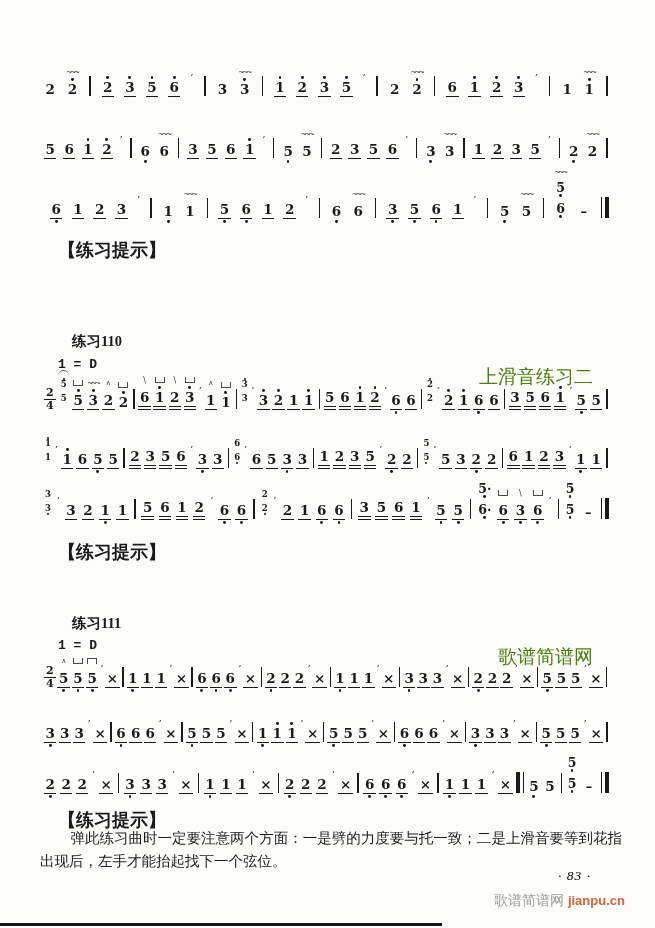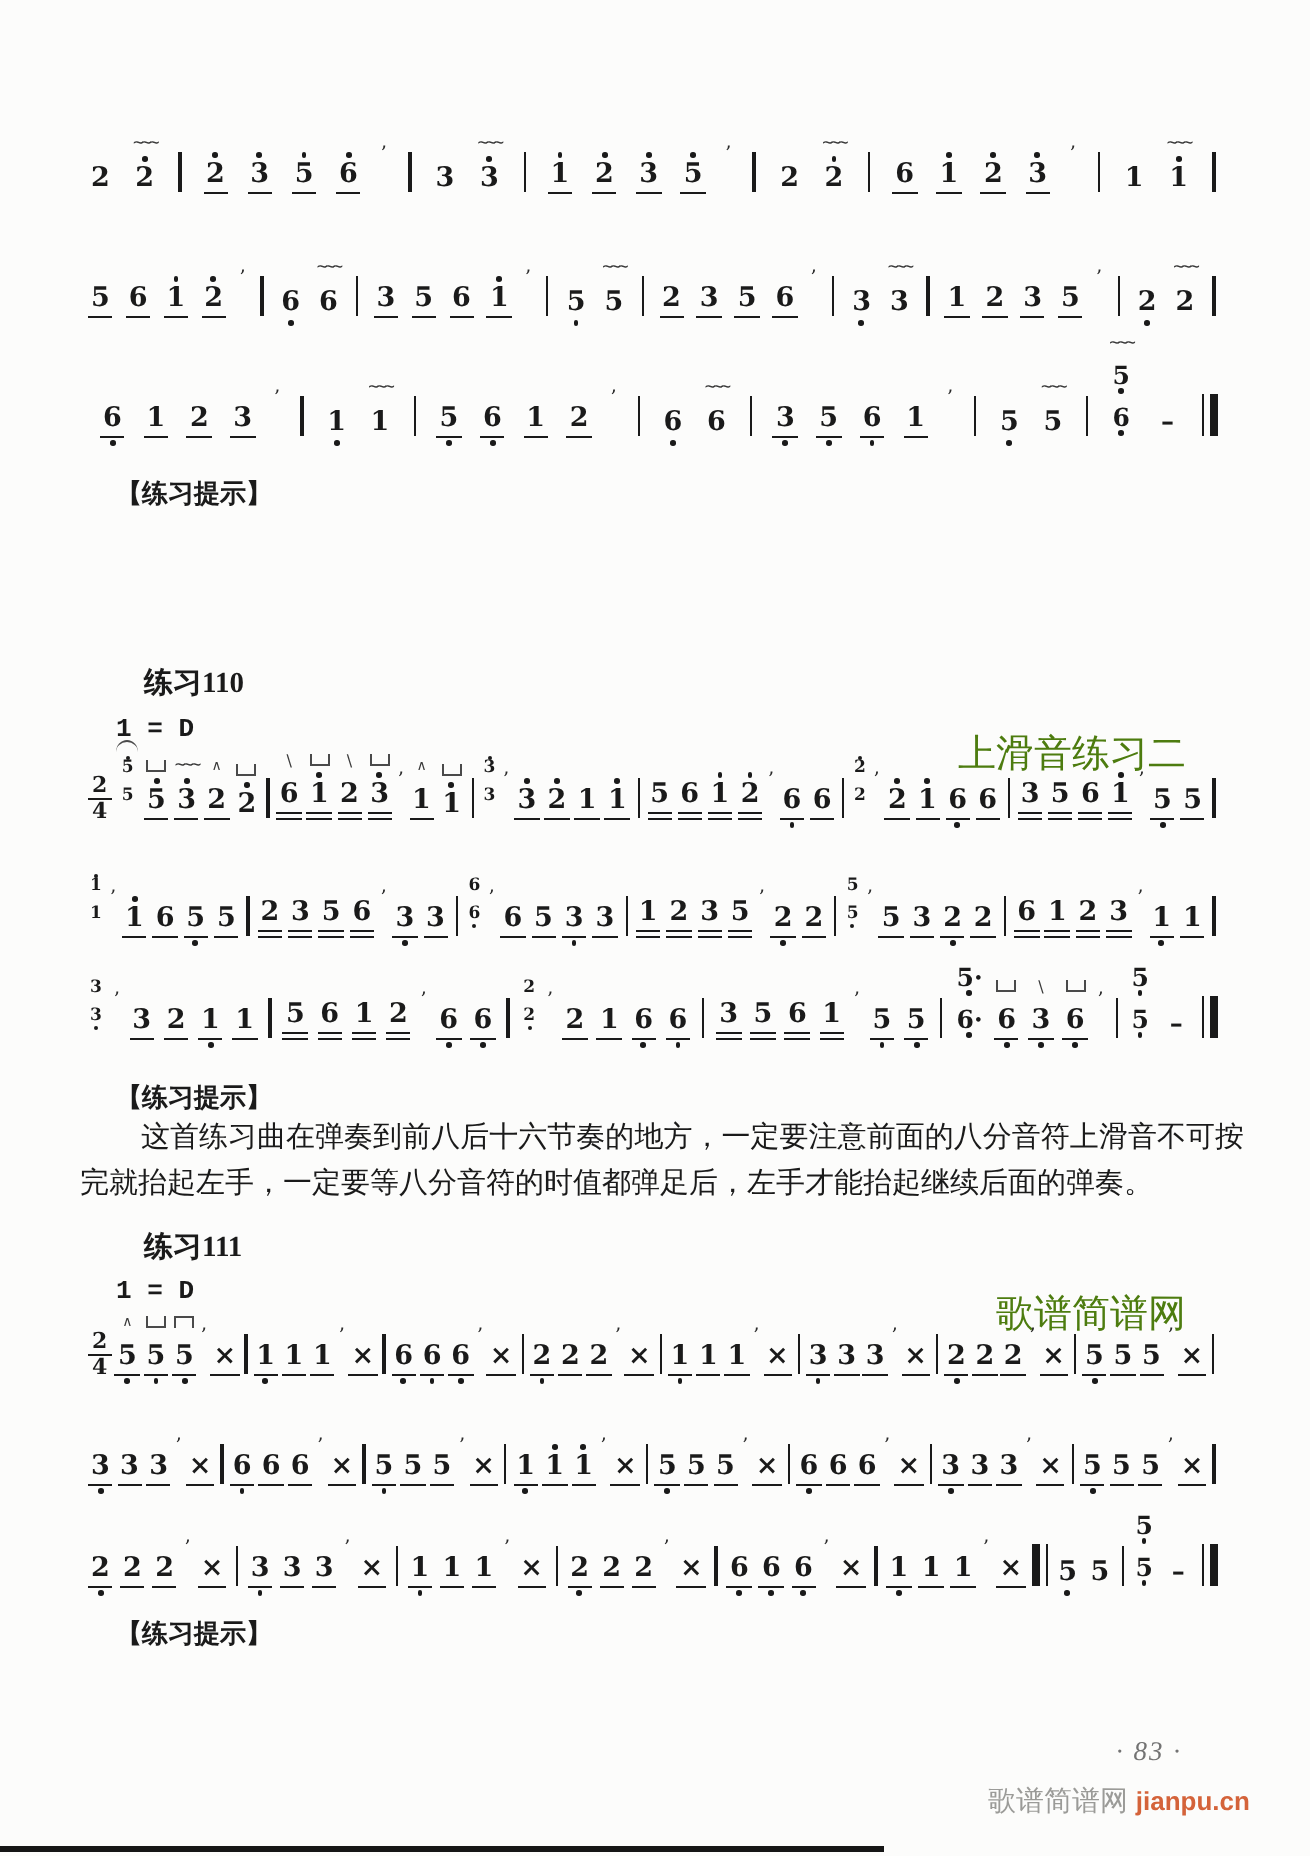--- a/index.html
+++ b/index.html
@@ -32,26 +32,26 @@
   .stack .sub{display:flex;flex-direction:column;align-items:center;}
   .stack .sdg{font-size:12.5px;line-height:11px;padding:0 1px;}
   .grace{margin-bottom:10px;}
   .grace .sdg{font-size:8.5px;line-height:8px;}
   .grace .oct{height:3px;}
   .grace .mdot{width:2px;height:2px;}
   .apos{font-size:10px;line-height:10px;margin:0 0 19px 0;color:#2a2a2a;font-family:"DejaVu Serif",serif;}
   .dash{font-family:"DejaVu Serif",serif;font-weight:bold;font-size:13px;margin-bottom:8px;width:16px;text-align:center;line-height:8px;}
 
   
-  .tip-head{position:absolute;left:58px;font-family:Liberation Mono, monospace;font-weight:bold;font-size:13px;}
+  .tip-head{position:absolute;left:58px;font-family:Liberation Mono, monospace;font-weight:bold;font-size:18px;}
   .tip-body{position:absolute;left:40px;width:582px;font-family:"Liberation Serif",serif;font-size:14.5px;line-height:23px;text-align:justify;text-indent:2.1em;}
   .ex-label{position:absolute;left:72px;font-family:"Liberation Serif",serif;font-weight:bold;font-size:14.5px;}
   .ex-key{position:absolute;left:58px;font-family:Liberation Mono, monospace;font-weight:bold;font-size:13px;}
   .ex-sub{position:absolute;right:62px;font-family:Liberation Mono, monospace;font-size:19px;color:#4d7c0f;}
-  .pagenum{position:absolute;left:558px;top:868px;font-family:"Liberation Serif",serif;font-style:italic;font-size:13.5px;letter-spacing:1px;color:#737373;}
+  .pagenum{position:absolute;left:558px;top:868px;font-family:"Liberation Serif",serif;font-style:italic;font-size:13.5px;letter-spacing:1px;color:#000000;}
   .watermark{position:absolute;left:494px;top:892px;font-size:14px;white-space:nowrap;}
   .wm-site{color:#9b9b98;font-family:Liberation Sans, sans-serif;text-align:center;}
   .wm-domain{font-family:"Liberation Sans",sans-serif;font-weight:bold;font-size:13px;}
   .bottom-rule{position:absolute;left:0;top:923px;width:442px;height:3px;background:#161616;}
 
   
   #sysA{top:64px;}  #sysB{top:126px;}  #sysC{top:186px;left:50px;}
   #tip1h{top:238px;} #tip1b{top:256px;}
   #lab110{top:332px;} #key110{top:357px;} #sub110{top:364px;}
   #sys110a{top:377px;} #sys110b{top:436px;} #sys110c{top:487px;}
@@ -1319,21 +1319,20 @@
         </span>
       </span>
       <span class="dash">–</span>
       <span class="bar-final">
         <span class="b-thin"></span>
         <span class="b-thick"></span>
       </span>
     </div>
 
   <div class="tip-head" id="tip2h">【练习提示】</div>
-  <div class="tip-body" id="tip2b">这首练习曲在弹奏到前八后十六节奏的地方，一定要注意前面的八分音符上滑音不可按完就抬起左手，一定要等八分音符的时值都弹足后，左手才能抬起继续后面的弹奏。</div>
 
   <div class="ex-label" id="lab111">练习111</div>
   <div class="ex-key" id="key111">1 = D</div>
   <div class="ex-sub" id="sub111">歌谱简谱网</div>
 
   <div class="mline" id="sys111a">
       <span class="ts">
         <span class="tstop">2</span>
         <span class="tsbot">4</span>
       </span>
@@ -2008,17 +2007,18 @@
         </span>
       </span>
       <span class="dash">–</span>
       <span class="bar-final">
         <span class="b-thin"></span>
         <span class="b-thick"></span>
       </span>
     </div>
 
   <div class="tip-head" id="tip3h">【练习提示】</div>
+  <div class="tip-body" id="tip3b">弹此练习曲时一定要注意两个方面：一是劈的力度要与托一致；二是上滑音要等到花指出现后，左手才能抬起找下一个弦位。</div>
 
   <div class="pagenum">· 83 ·</div>
   <div class="watermark"><span class="wm-site">歌谱简谱网 </span><span class="wm-domain" id="wmDomain" style="color: rgb(212, 99, 58); text-align: right;">jianpu.cn</span></div>
   <div class="bottom-rule"></div>
 </div>
 
 </body></html>

